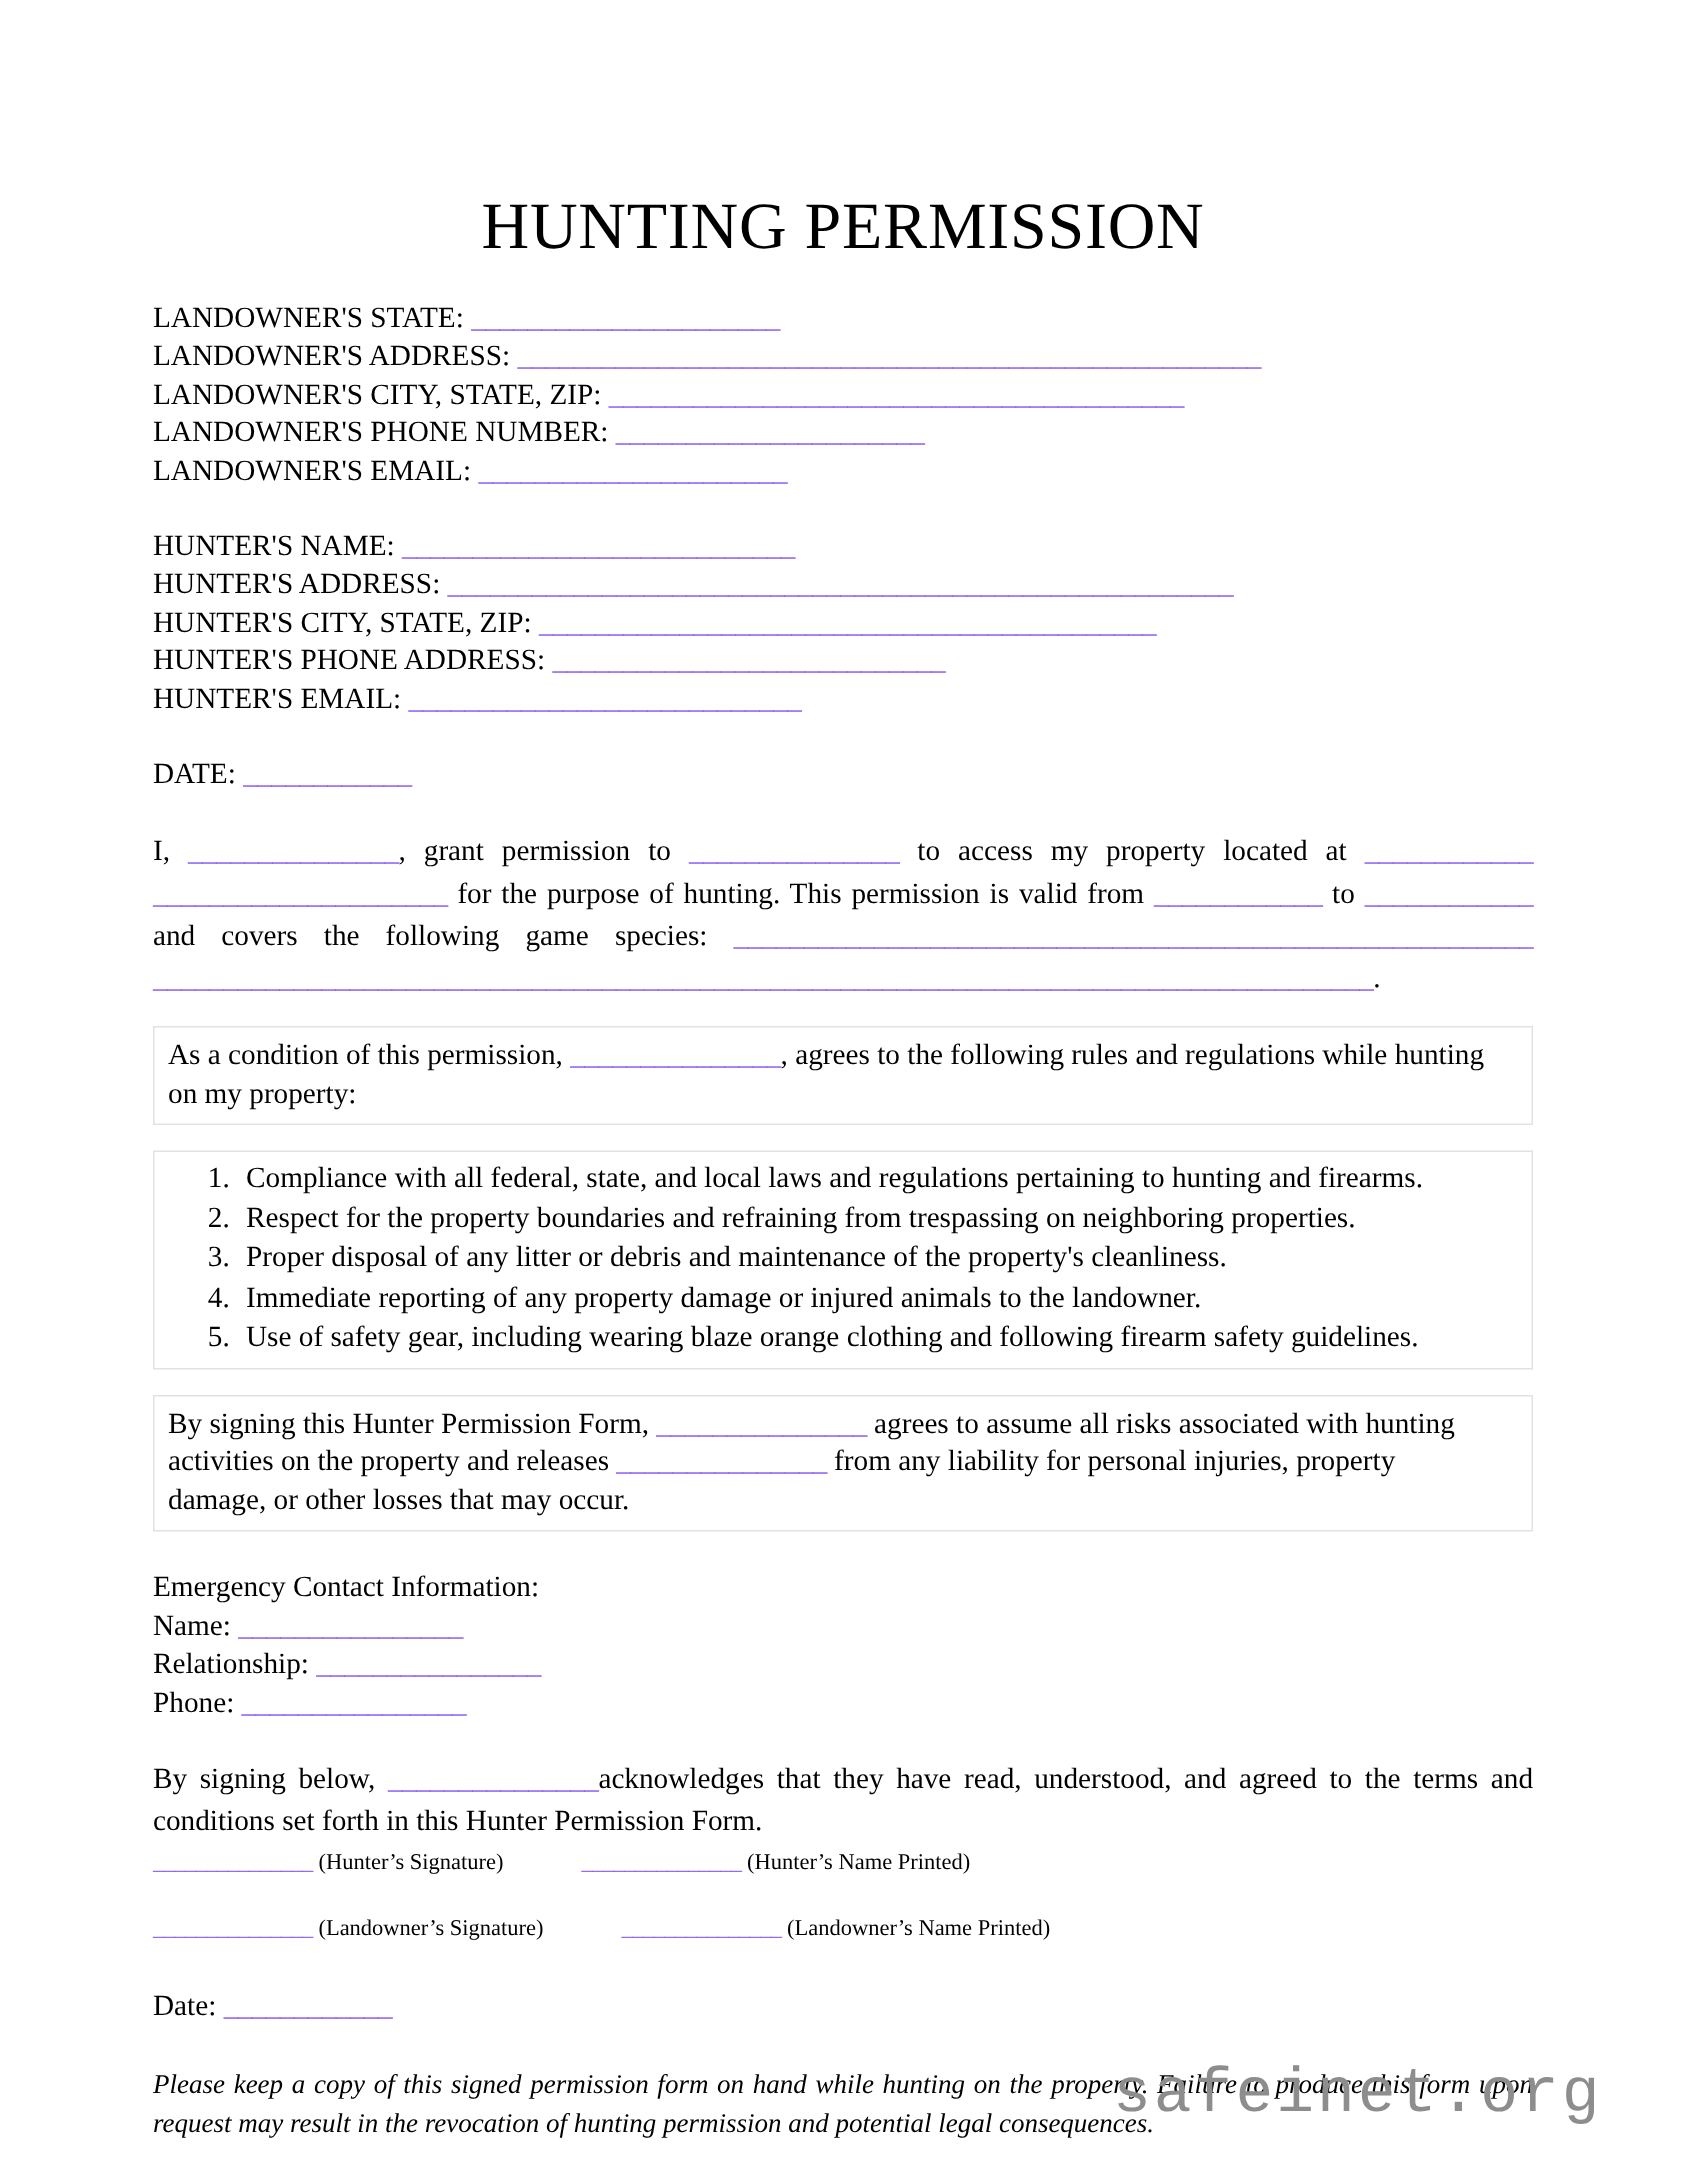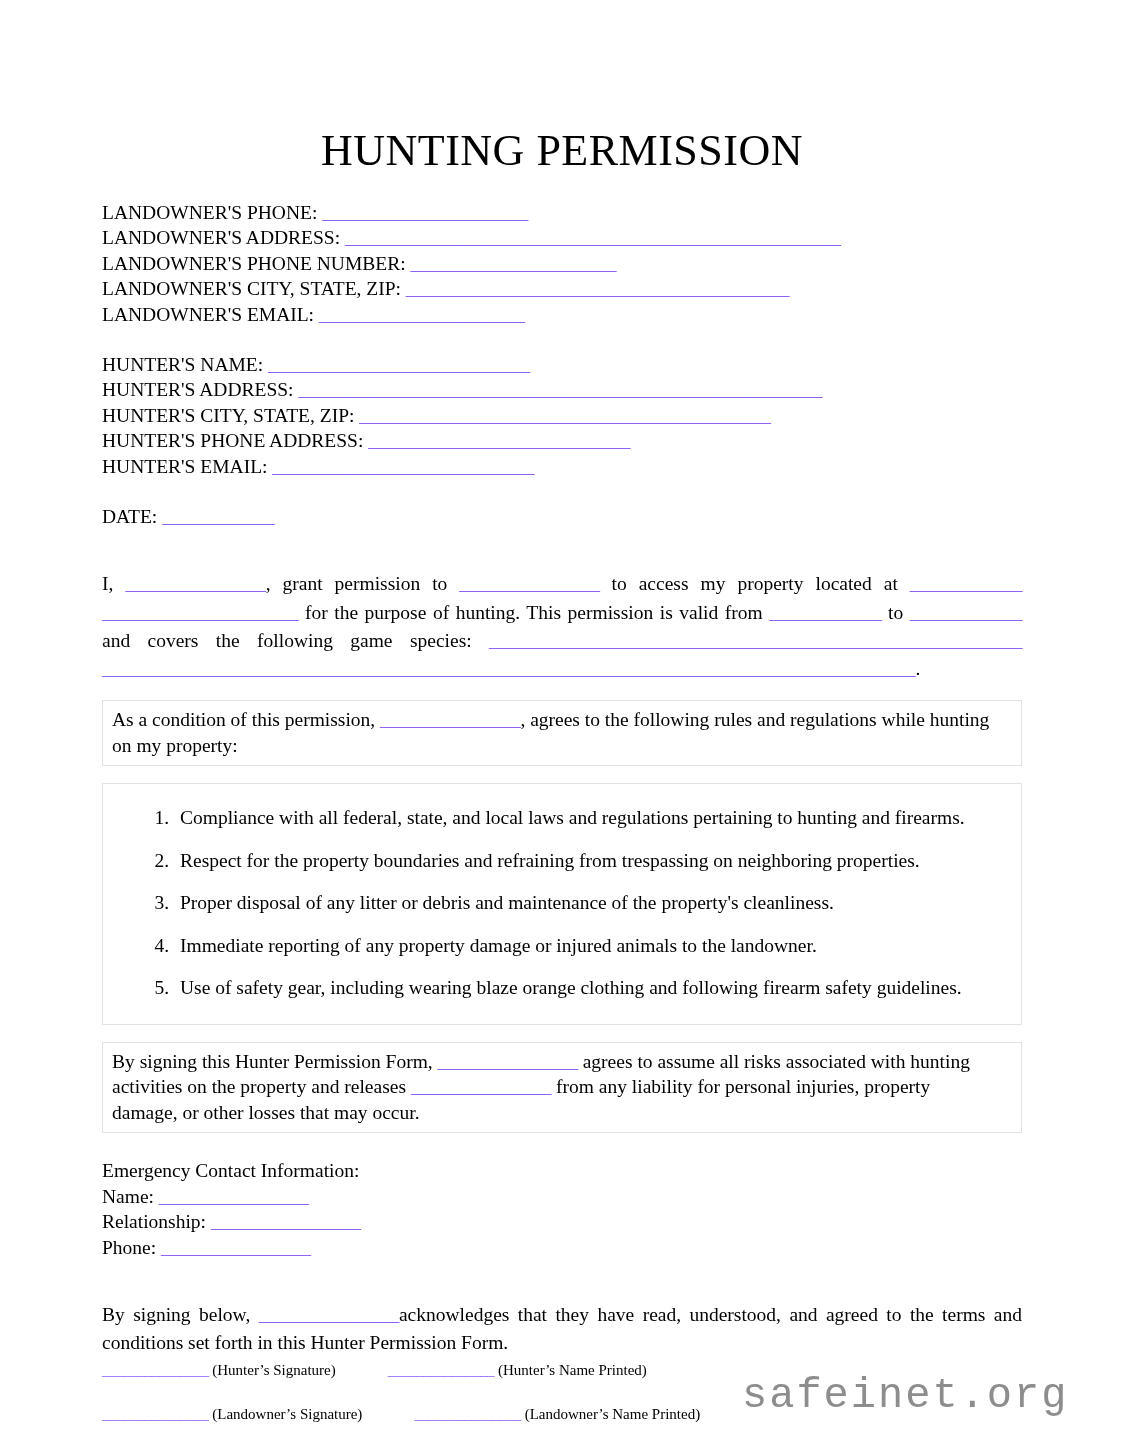--- a/index.html
+++ b/index.html
@@ -62,21 +62,20 @@
   .date-line {
     font-size: 19.5px;
     line-height: 25.4px;
   }
 
   .para {
     font-size: 19.5px;
     line-height: 28.2px;
     text-align: justify;
     text-justify: inter-word;
-    margin-top: 16px;
   }
 
   .boxed {
     border: 1px solid #e2e2e2;
     padding: 6px 24px 7px 9px;
     font-size: 19.5px;
     line-height: 25.5px;
   }
 
   .boxed-list {
@@ -85,21 +84,21 @@
     margin-left: 0;
   }
   .boxed-list ol {
     margin: 0;
     padding-left: 46px;
     font-size: 19.5px;
     line-height: 26.5px;
   }
   .boxed-list ol li {
     padding-left: 6px;
-    margin: 16px;
+    margin: 0;
   }
 
   .emerg {
     font-size: 19.5px;
     line-height: 25.4px;
   }
 
   .sig-line {
     font-size: 15px;
     line-height: 27px;
@@ -128,24 +127,24 @@
 </head>
 <body>
 
 <div class="page">
 
   <h1 class="doc-title">HUNTING PERMISSION</h1>
 
   <div class="content">
 
     <div class="field-block">
-      <div class="field-row"><span>LANDOWNER'S PHONE:</span> <span class="blank">______________________</span></div>
+      <div class="field-row"><span>LANDOWNER'S STATE:</span> <span class="blank">______________________</span></div>
       <div class="field-row"><span>LANDOWNER'S ADDRESS:</span> <span class="blank">_____________________________________________________</span></div>
+      <div class="field-row"><span>LANDOWNER'S CITY, STATE, ZIP:</span> <span class="blank">_________________________________________</span></div>
       <div class="field-row"><span>LANDOWNER'S PHONE NUMBER:</span> <span class="blank">______________________</span></div>
-      <div class="field-row"><span>LANDOWNER'S CITY, STATE, ZIP:</span> <span class="blank">_________________________________________</span></div>
       <div class="field-row"><span>LANDOWNER'S EMAIL:</span> <span class="blank">______________________</span></div>
     </div>
 
     <div class="gap-md"></div>
 
     <div class="field-block">
       <div class="field-row"><span>HUNTER'S NAME:</span> <span class="blank">____________________________</span></div>
       <div class="field-row"><span>HUNTER'S ADDRESS:</span> <span class="blank">________________________________________________________</span></div>
       <div class="field-row"><span>HUNTER'S CITY, STATE, ZIP:</span> <span class="blank">____________________________________________</span></div>
       <div class="field-row"><span>HUNTER'S PHONE ADDRESS:</span> <span class="blank">____________________________</span></div>

